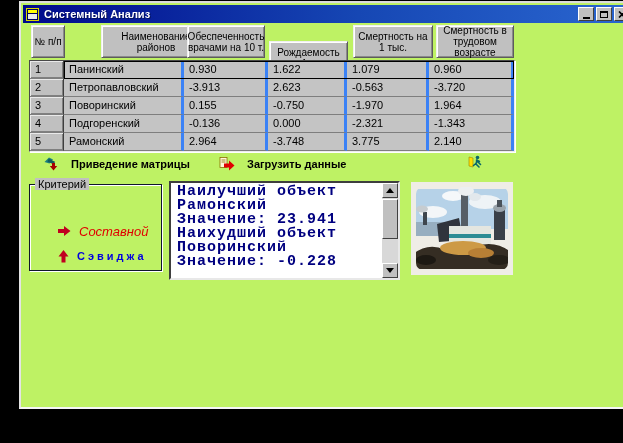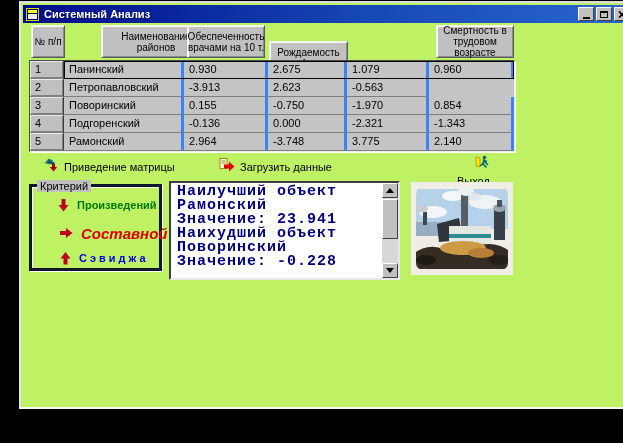--- a/index.html
+++ b/index.html
@@ -61,42 +61,42 @@
   }
   .c-num  { width: 34px; background: #c0c0c0; border-right: 1px solid #3e3e3e;
             box-shadow: inset 1px 1px 0 #eaeaea, inset -1px -1px 0 #808080; }
   .c-name { width: 120px; }
   .c-v1 { width: 84px; } .c-v2 { width: 79px; } .c-v3 { width: 82px; } .c-v4 { width: 85px; }
   .sel-rect { position: absolute; left: 34px; top: 0; width: 450px; height: 18px;
               border: 1px solid #000; pointer-events: none; }
   
   .speedbtn {
     position: absolute; top: 151px; height: 19px;
-    display: flex; align-items: flex-end; gap: 5px;
-    font-size: 11px; color: #000; cursor: pointer; background: transparent; border: none;
+    display: flex; align-items: center; gap: 12px;
+    font-size: 11px; color: #000; cursor: pointer; background: transparent; border: none; font-weight: bold;
   }
   #btn-reduce { left: 22px; }
   #btn-load   { left: 178px; padding-left: 20px; }
   #btn-exit   { left: 436px; flex-direction: column; }
   .icon16 { width: 16px; height: 16px; flex: 0 0 auto; }
   
   .groupbox {
     position: absolute; left: 8px; top: 181px; width: 133px; height: 87px;
-    border: 3px solid #0f172a; box-shadow: 1px 1px 0 #fff, inset 1px 1px 0 #fff;
+    border: 1px solid #0f172a; box-shadow: 1px 1px 0 #fff, inset 1px 1px 0 #fff;
   }
   .gb-legend {
     position: absolute; top: -7px; left: 5px; background: #c0c0c0;
     font-size: 11px; padding: 0 3px; color: #000;
   }
   .crit-item { position: absolute; display: flex; align-items: center; gap: 8px; height: 14px; cursor: pointer; }
   .crit-1 { left: 26px; top: 11px; }
   .crit-2 { left: 28px; top: 39px; }
   .crit-3 { left: 28px; top: 64px; }
   .crit-label-1 { font-size: 11px; font-weight: bold; color: #007800; }
-  .crit-label-2 { font-size: 15px; font-style: italic; font-weight: bold; color: #e00000; }
+  .crit-label-2 { font-size: 13px; font-style: italic; font-weight: normal; color: #e00000; }
   .crit-label-3 { font-size: 11px; font-weight: bold; color: #0000e0; letter-spacing: 3px; }
   
   .memo {
     position: absolute; left: 148px; top: 178px; width: 231px; height: 99px;
     background: #fff; border: 2px solid; border-color: #3e3e3e #e8e8e8 #e8e8e8 #3e3e3e;
   }
   .memo-text {
     position: absolute; left: 0; top: 0; right: 16px; bottom: 0; padding: 2px 6px;
     font-family: "Liberation Mono", "DejaVu Sans Mono", monospace;
     font-weight: bold; font-size: 15px; line-height: 14px; color: #000080;
@@ -141,46 +141,48 @@
         <line x1="1" y1="0.5" x2="7" y2="6.5" stroke="#000" stroke-width="1.6"></line>
         <line x1="7" y1="0.5" x2="1" y2="6.5" stroke="#000" stroke-width="1.6"></line>
       </svg>
     </div>
   </div>
 
   <div class="hcell hc1">№ п/п</div>
   <div class="hcell hc2">Наименование районов</div>
   <div class="hcell hc3">Обеспеченность врачами на 10 т.</div>
   <div class="hcell hc4">Рождаемость на 1 тыс.</div>
+  <div class="hcell hc5">Смертность на 1 тыс.</div>
   <div class="hcell hc6">Смертность в трудовом возрасте</div>
 
   <div class="grid">
     <div class="grow">
       <div class="cell c-num">1</div>
       <div class="cell c-name">Панинский</div>
       <div class="cell c-v1">0.930</div>
-      <div class="cell c-v2">2.675</div>
+      <div class="cell c-v2">1.622</div>
       <div class="cell c-v3">1.079</div>
       <div class="cell c-v4">0.960</div>
       <div class="sel-rect"></div>
     </div>
     <div class="grow">
       <div class="cell c-num">2</div>
       <div class="cell c-name">Петропавловский</div>
       <div class="cell c-v1">-3.913</div>
       <div class="cell c-v2">2.623</div>
       <div class="cell c-v3">-0.563</div>
+      <div class="cell c-v4">-3.720</div>
     </div>
     <div class="grow">
       <div class="cell c-num">3</div>
       <div class="cell c-name">Поворинский</div>
       <div class="cell c-v1">0.155</div>
       <div class="cell c-v2">-0.750</div>
       <div class="cell c-v3">-1.970</div>
-      <div class="cell c-v4">0.854</div>
+      <div class="cell c-v4">1.964</div>
     </div>
     <div class="grow">
       <div class="cell c-num">4</div>
       <div class="cell c-name">Подгоренский</div>
       <div class="cell c-v1">-0.136</div>
       <div class="cell c-v2">0.000</div>
       <div class="cell c-v3">-2.321</div>
       <div class="cell c-v4">-1.343</div>
     </div>
     <div class="grow">
@@ -217,26 +219,20 @@
       <path d="M2 3 l4 1 v9 l-4 -1 z" fill="#ffe000" stroke="#a08000" stroke-width="0.6"></path>
       <circle cx="10.5" cy="3.5" r="1.8" fill="#0a6868"></circle>
       <path d="M9.5 6 L12.5 7.5 M10 6 L9 10 L12 13 M9.5 9 L6.5 11.5 M10.5 7.5 L13.5 10.5" stroke="#0a6868" stroke-width="1.6" fill="none" stroke-linecap="round"></path>
     </svg>
     <span>Выход</span>
   </button>
 
   <div class="groupbox">
     <div class="gb-legend">Критерий</div>
 
-    <div class="crit-item crit-1">
-      <svg width="11" height="13" viewBox="0 0 11 13">
-        <path d="M3.5 0 h4 v6 h3 l-5 6.5 -5 -6.5 h3 z" fill="#c00020"></path>
-      </svg>
-      <span class="crit-label-1">Произведений</span>
-    </div>
 
     <div class="crit-item crit-2">
       <svg width="13" height="10" viewBox="0 0 13 10">
         <path d="M0 3 h6 v-3 l6.5 5 -6.5 5 v-3 h-6 z" fill="#c00020"></path>
       </svg>
       <span class="crit-label-2">Составной</span>
     </div>
 
     <div class="crit-item crit-3">
       <svg width="11" height="13" viewBox="0 0 11 13">

